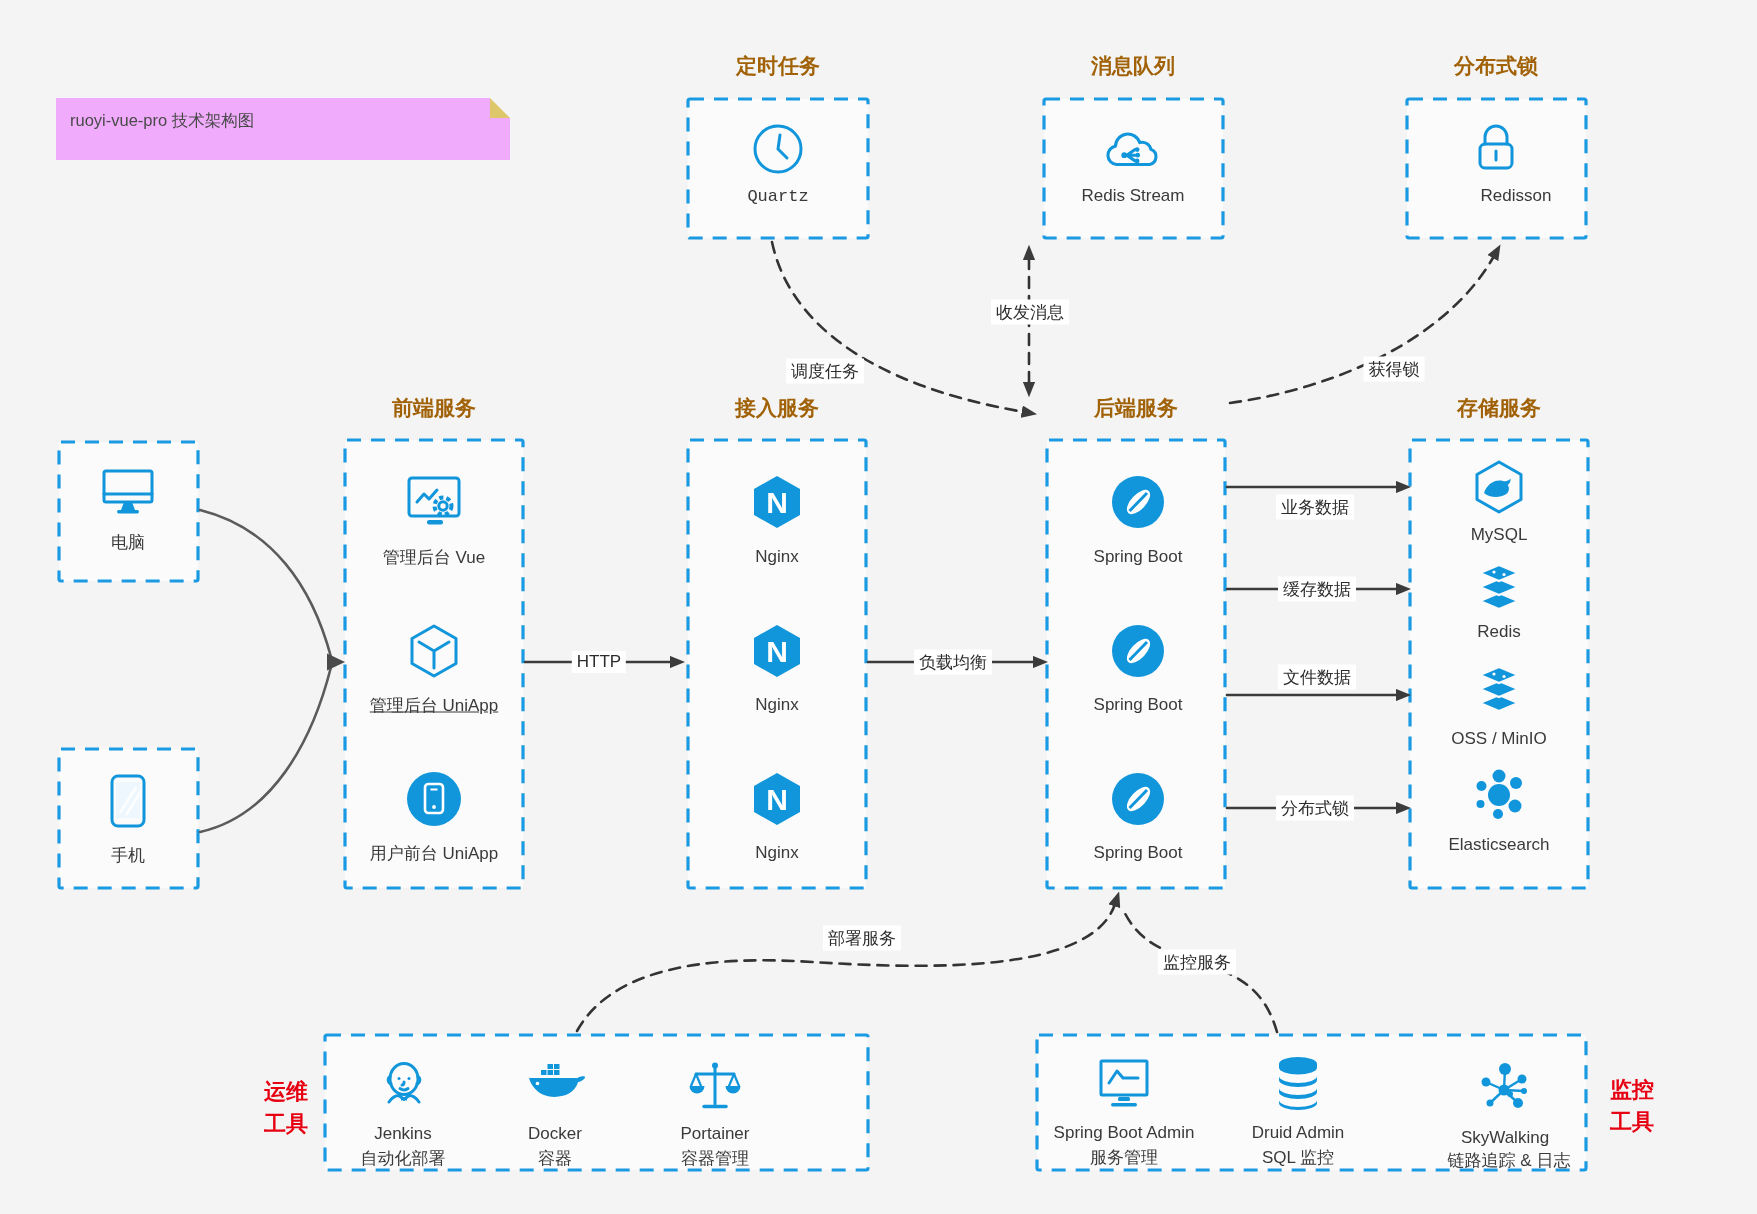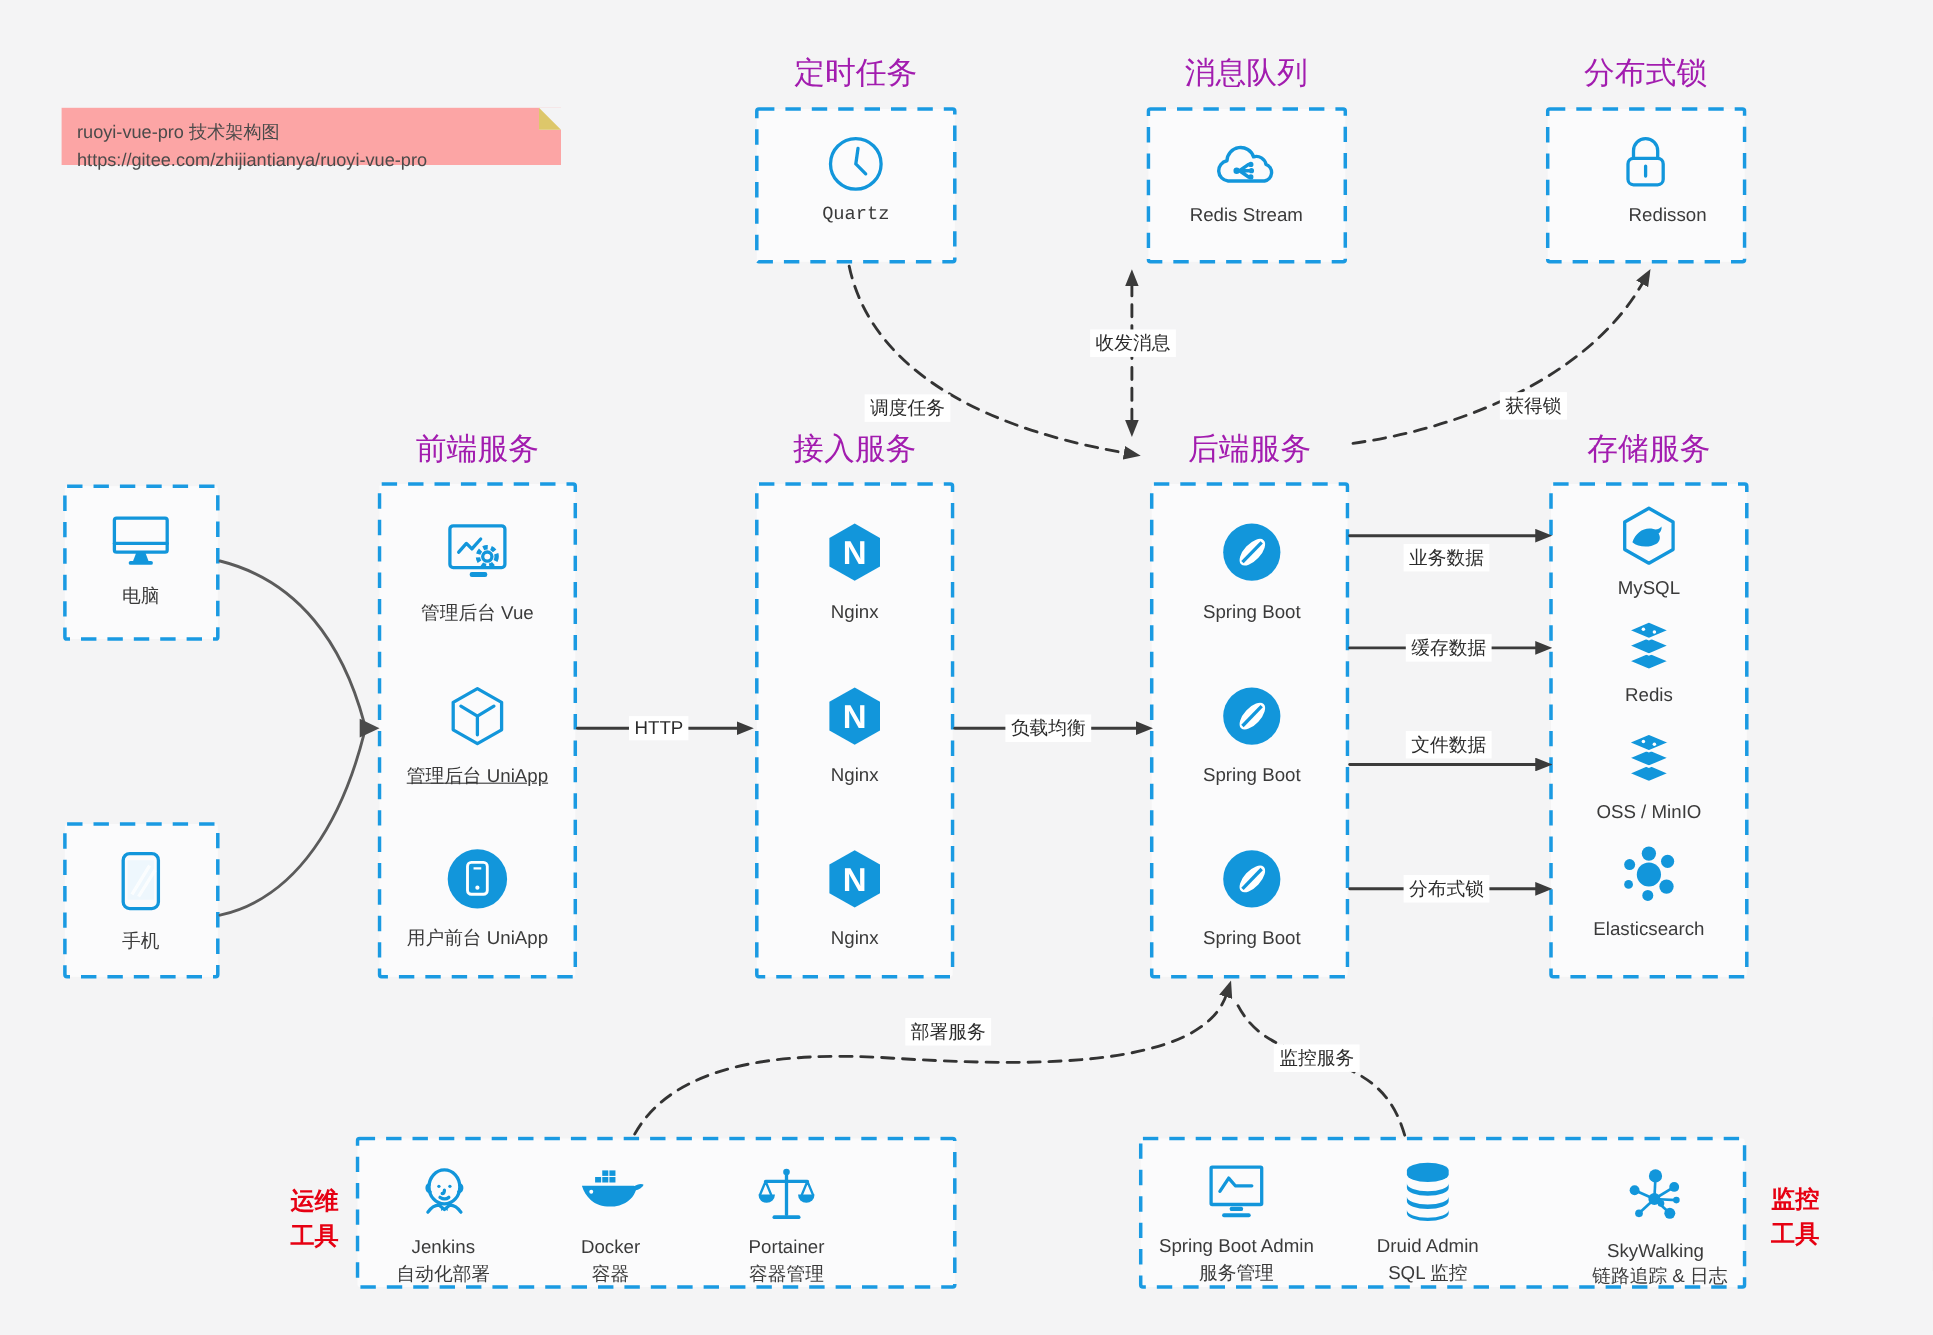--- a/index.html
+++ b/index.html
@@ -1,31 +1,31 @@
 <!DOCTYPE html>
 <html><head>
 <meta charset="utf-8">
 <style>
   html,body{margin:0;padding:0;background:#eceded;}
   .stage{position:relative;width:1757px;height:1214px;background:#f4f4f5;overflow:hidden;
          font-family:"Liberation Sans","DejaVu Sans",sans-serif;}
   .box{position:absolute;}
   .box svg{display:block;}
-  .gtitle{position:absolute;transform:translate(-50%,-50%);color:#a21caf;font-weight:400;
-          font-size:28px;white-space:nowrap;}
+  .gtitle{position:absolute;transform:translate(-50%,-50%);color:#a16207;font-weight:700;
+          font-size:21px;white-space:nowrap;}
   .side{position:absolute;color:#e60012;font-weight:700;font-size:22px;line-height:1.45;
         text-align:center;white-space:nowrap;}
   .nlabel{position:absolute;transform:translate(-50%,-50%);font-size:17px;color:#3a3a3a;
           white-space:nowrap;}
   .elabel{position:absolute;transform:translate(-50%,-50%);font-size:17px;color:#2c2c2c;
           background:#ffffff;padding:1px 5px;white-space:nowrap;}
   .ic{position:absolute;transform:translate(-50%,-50%);line-height:0;}
   .s{stroke:#1296db;fill:none;stroke-width:3;stroke-linecap:round;stroke-linejoin:round;}
   .f{fill:#1296db;}
-  .note{position:absolute;left:56px;top:98px;width:454px;height:52px;background:#fca5a5;
+  .note{position:absolute;left:56px;top:98px;width:454px;height:62px;background:#f0abfc;
         color:#4a4a4a;font-size:16.5px;line-height:1.55;padding:10px 0 0 14px;box-sizing:border-box;}
   .fold{position:absolute;right:0;top:0;width:0;height:0;
         border-top:20px solid #f4f4f5;border-left:20px solid #ddc76a;}
   .edges{position:absolute;left:0;top:0;}
 </style>
 </head>
 <body>
 
 <div class="stage">
 
@@ -111,21 +111,20 @@
       <path d="M 1029 258 V 384" stroke="#333" stroke-width="2.6" stroke-dasharray="11 8" marker-start="url(#mArr)" marker-end="url(#mArr)"></path>
       <path d="M 1230 403 C 1338 388 1448 338 1494 256" stroke="#333" stroke-width="2.6" stroke-dasharray="11 8" marker-end="url(#mArr)"></path>
       <path d="M 577 1031 C 612 968 706 955 812 962 C 925 969 1092 974 1115 904" stroke="#333" stroke-width="2.6" stroke-dasharray="11 8" marker-end="url(#mArr)"></path>
       <path d="M 1277 1032 C 1267 997 1247 977 1204 964 C 1166 952 1138 944 1122 907" stroke="#333" stroke-width="2.6" stroke-dasharray="11 8"></path>
     </g>
   </svg>
 
   <div class="note">
     <div class="fold"></div>
     <div>ruoyi-vue-pro 技术架构图</div>
-    <div>https://gitee.com/zhijiantianya/ruoyi-vue-pro</div>
   </div>
 
   <div class="gtitle" style="left:778px;top:66px;">定时任务</div>
   <div class="gtitle" style="left:1133px;top:66px;">消息队列</div>
   <div class="gtitle" style="left:1496px;top:66px;">分布式锁</div>
   <div class="gtitle" style="left:434px;top:408px;">前端服务</div>
   <div class="gtitle" style="left:777px;top:408px;">接入服务</div>
   <div class="gtitle" style="left:1136px;top:408px;">后端服务</div>
   <div class="gtitle" style="left:1499px;top:408px;">存储服务</div>
 

